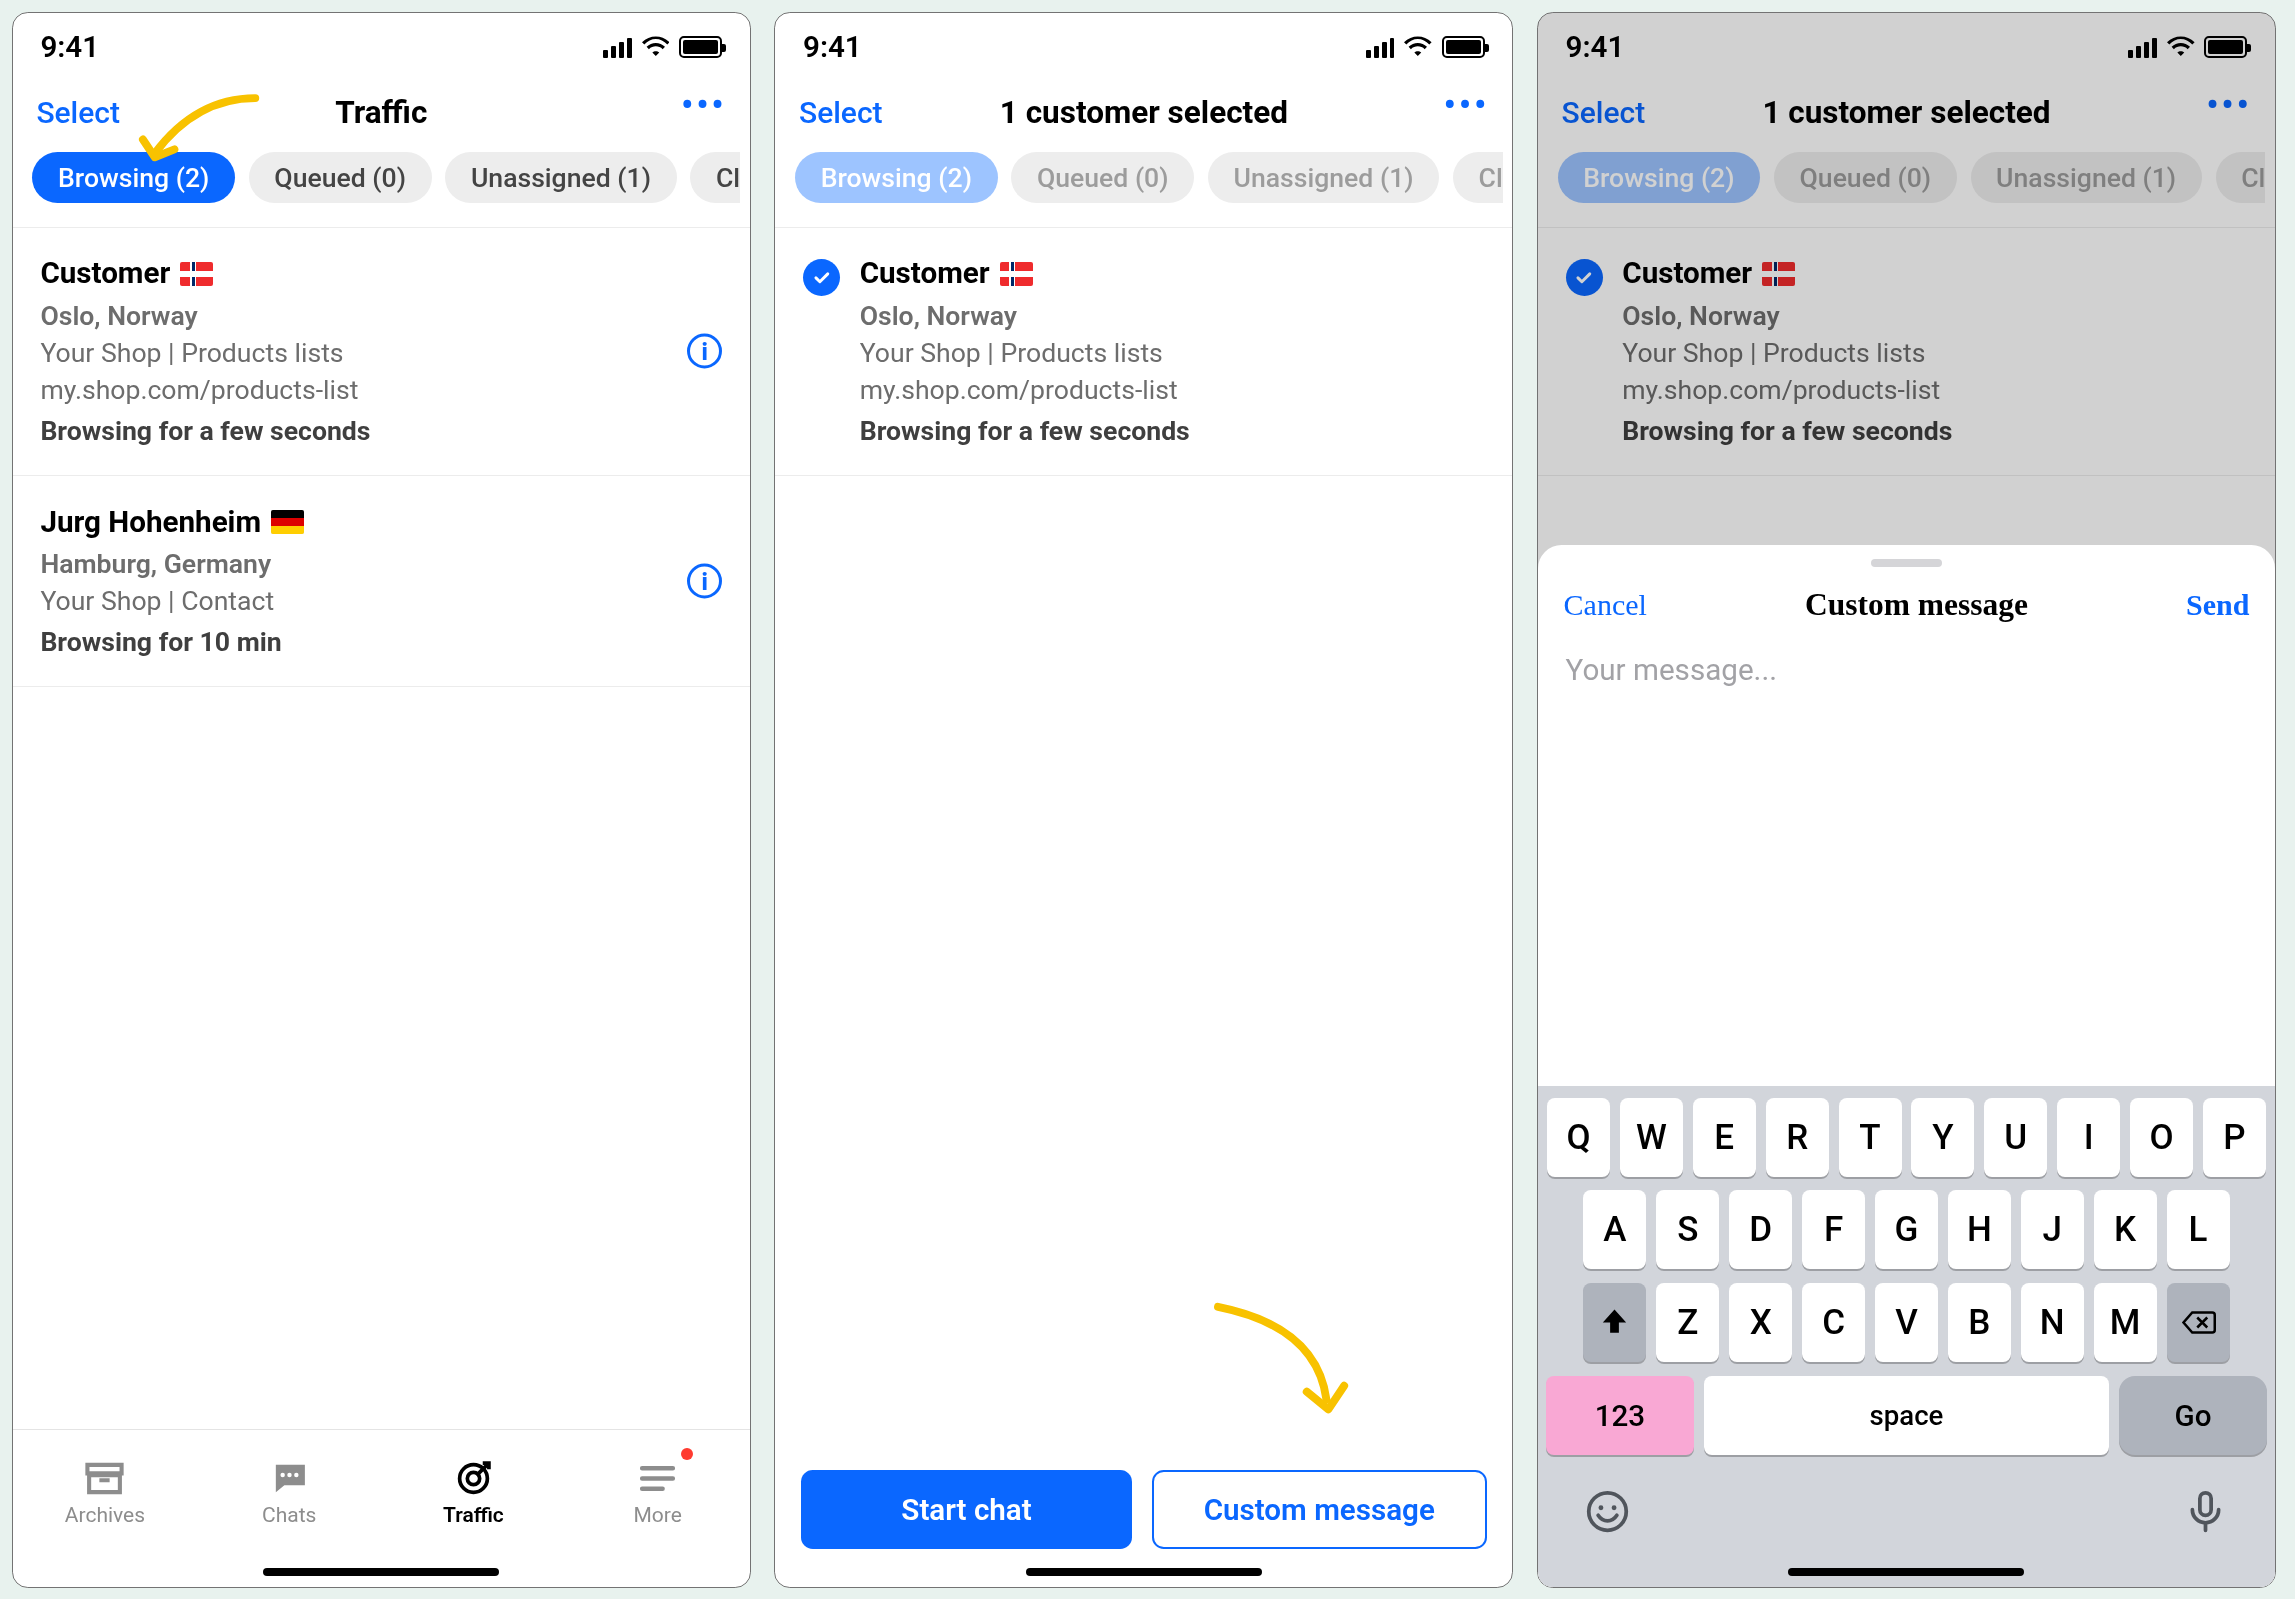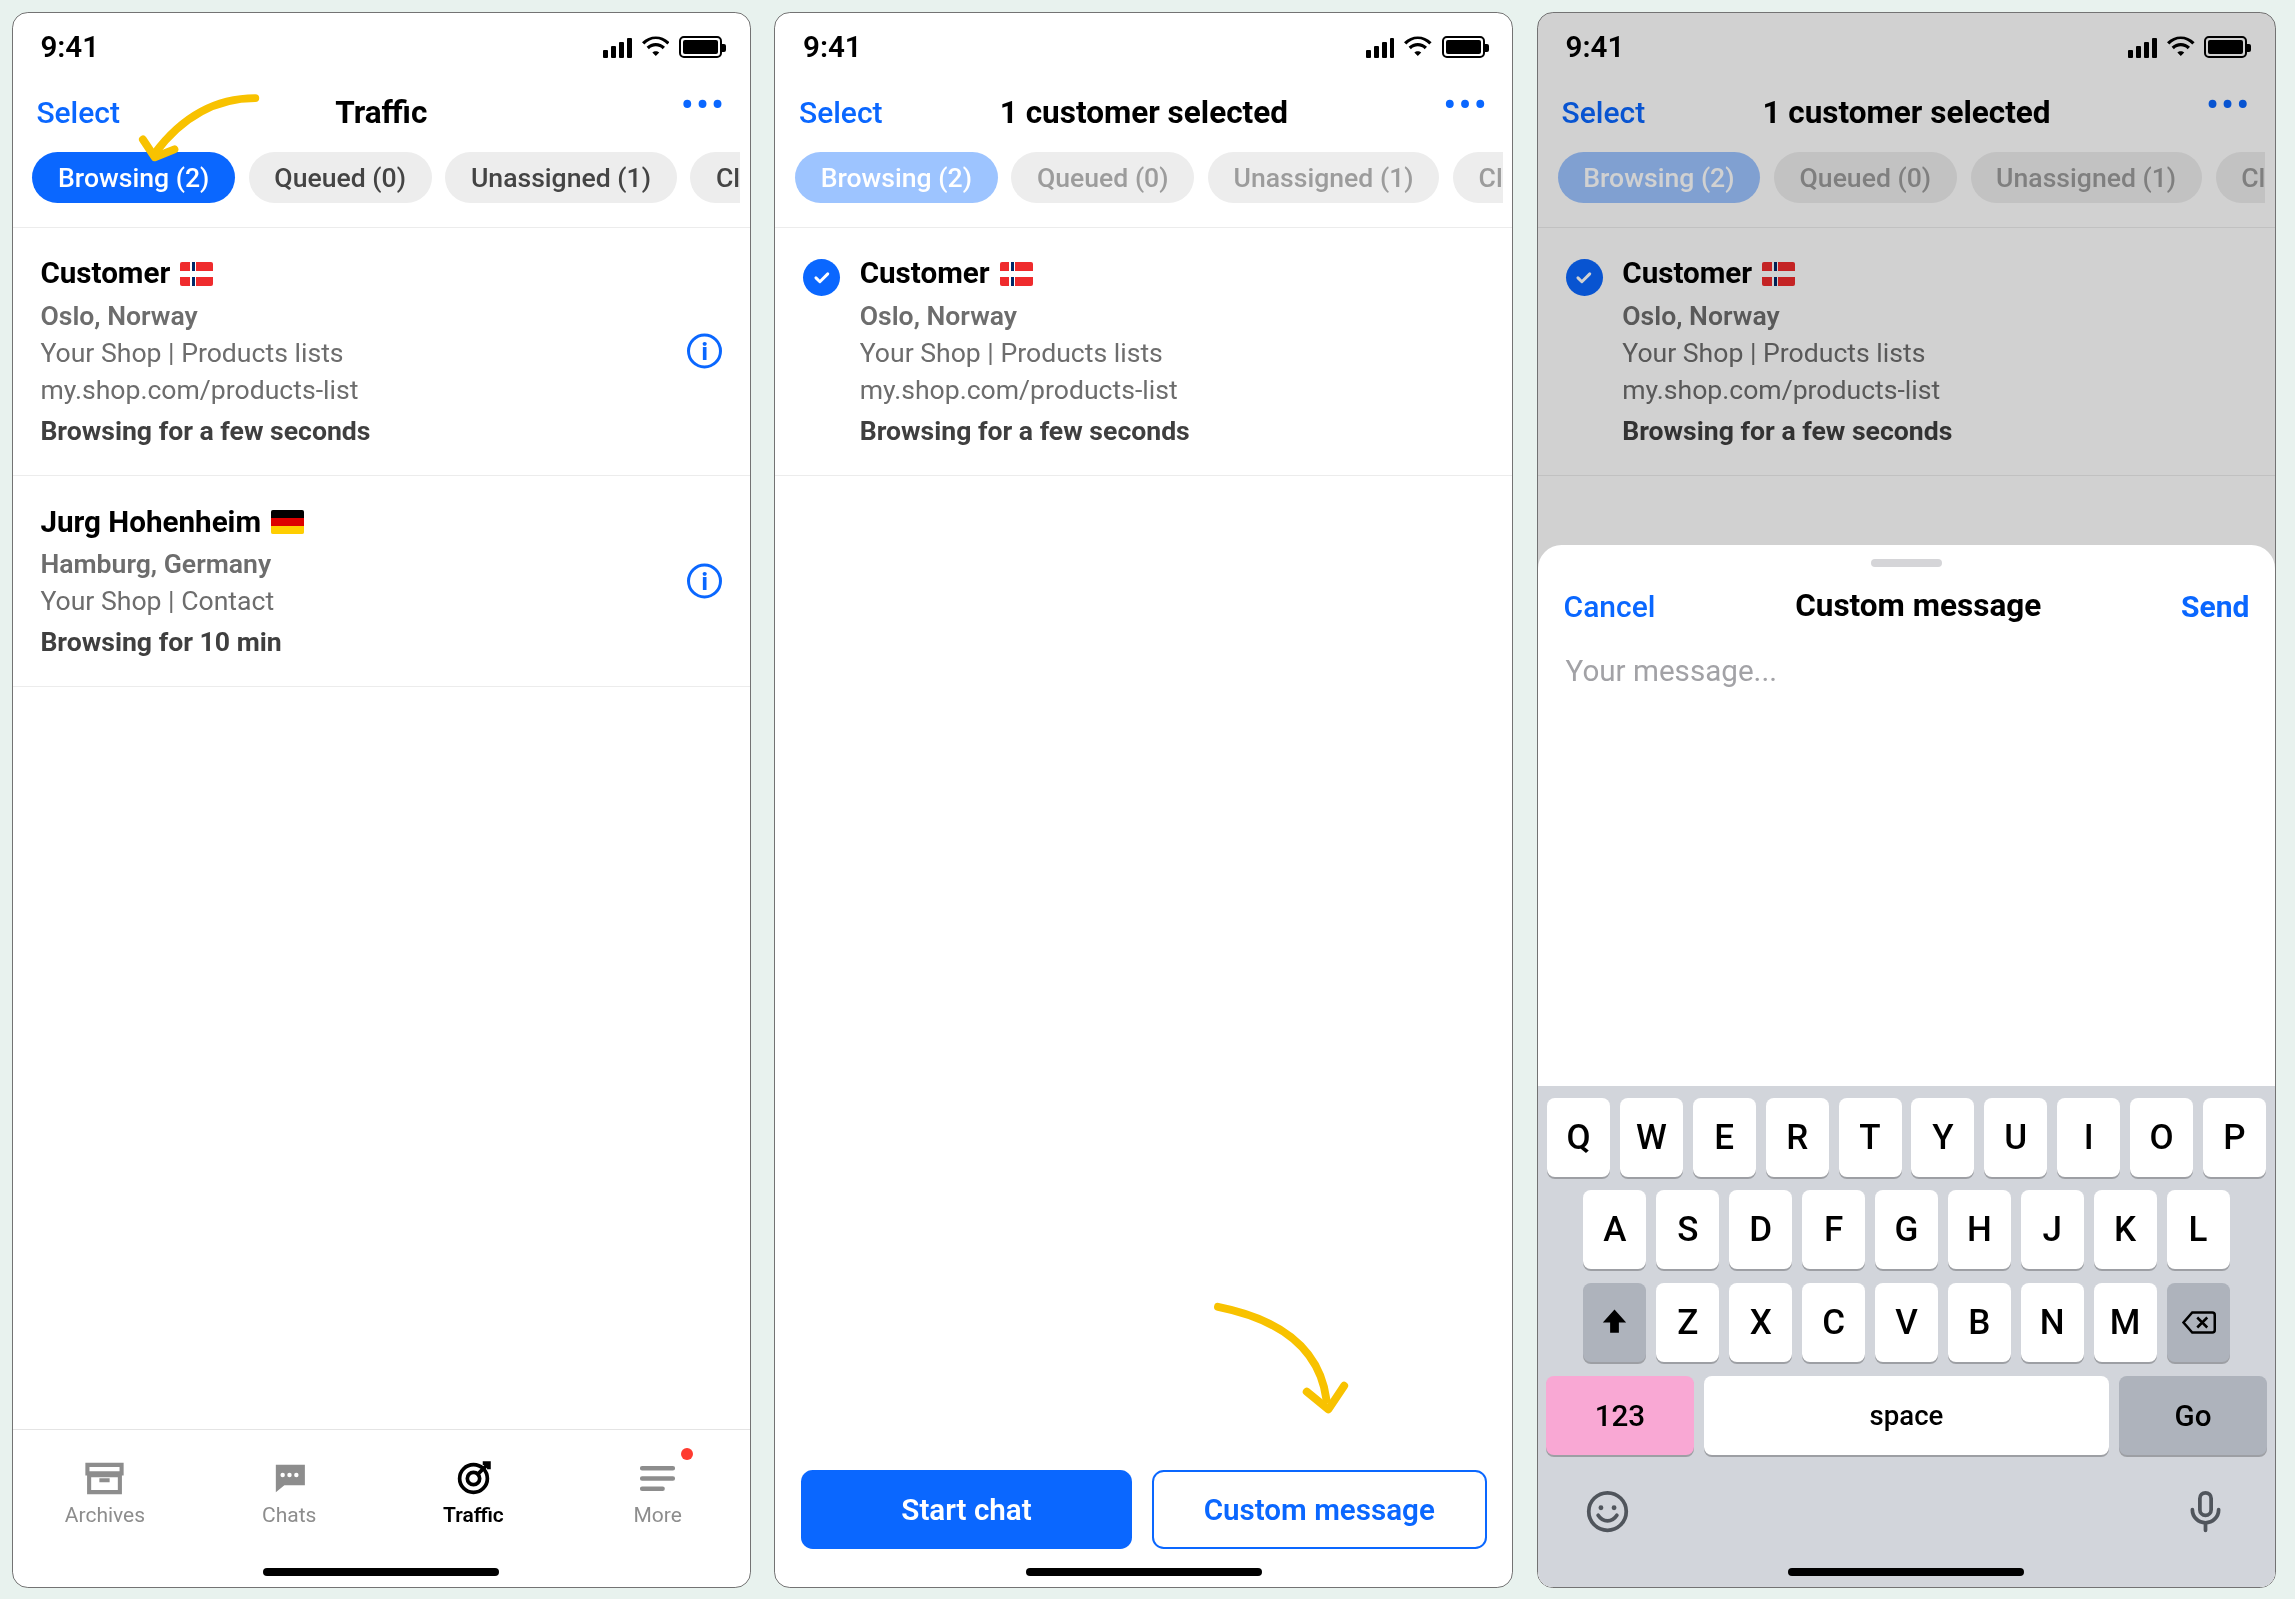--- a/index.html
+++ b/index.html
@@ -132,41 +132,41 @@
   .arrow { position:absolute; pointer-events:none; z-index:4;}
   .arrow svg { overflow:visible; }
 
   
   .sheet {
     position:absolute; left:0; right:0; bottom:0; top:532px;
     background:#fff; border-top-left-radius:23.6px; border-top-right-radius:23.6px;
     z-index:10; display:flex; flex-direction:column;
   }
   .grabber { width:71px; height:8.9px; background:#d5d5d8; border-radius:9.9px; margin:13.8px auto 5.9px;}
-  .sheet-header { display:flex; align-items:flex-end; justify-content:space-between; padding:13.8px 25.6px 19.7px;}
+  .sheet-header { display:flex; align-items:center; justify-content:space-between; padding:13.8px 25.6px 19.7px;font-family:Liberation Serif, serif;}
   .sheet-title { font-size:31.5px; font-weight:700; }
   .sheet-body { padding: 9.9px 27.6px; color:#a2a2a6; font-size:29.6px; flex:1; }
 
   
   .keyboard { background:#d2d5db; padding:11.8px 7.9px; display:flex; flex-direction:column; gap:13.8px;}
   .krow { display:flex; gap:9.9px; justify-content:center; }
   .key {
     background:#fff; border-radius:7.9px; height:79px;
     display:flex; align-items:center; justify-content:center;
     font-size:35px; font-weight:500; color:#000;
     box-shadow:0 2px 0 rgba(0,0,0,0.25);
     flex:1; min-width:0;
   }
   .krow.r1 .key, .krow.r2 .key, .krow.r3 .key { flex:0 0 63px; }
   .krow.r2 { padding:0 31.5px; }
   .key.wide { flex:0 0 91px; background:#aeb3bc; }
   .key.shift svg, .key.backspace svg { width:35px; height:35px; }
   .krow.r4 .key.num { flex:0 0 148px; background:#f9a8d4; font-size:29.6px;}
   .krow.r4 .key.space { flex:1; font-size:27.6px; }
-  .krow.r4 .key.go { flex:0 0 148px; background:#aeb3bc; font-size:29.6px;}
+  .krow.r4 .key.go { flex:0 0 148px; background:#aeb3bc; font-size:29.6px;border-radius:16px;}
   .kfooter { display:flex; justify-content:space-between; padding:19.7px 39px 7.9px;}
   .kfooter svg { width:45px; height:45px; }
 
 </style>
 </head>
 <body>
 
 <div class="phone">
   <div class="status-bar">
     <span>9:41</span>

